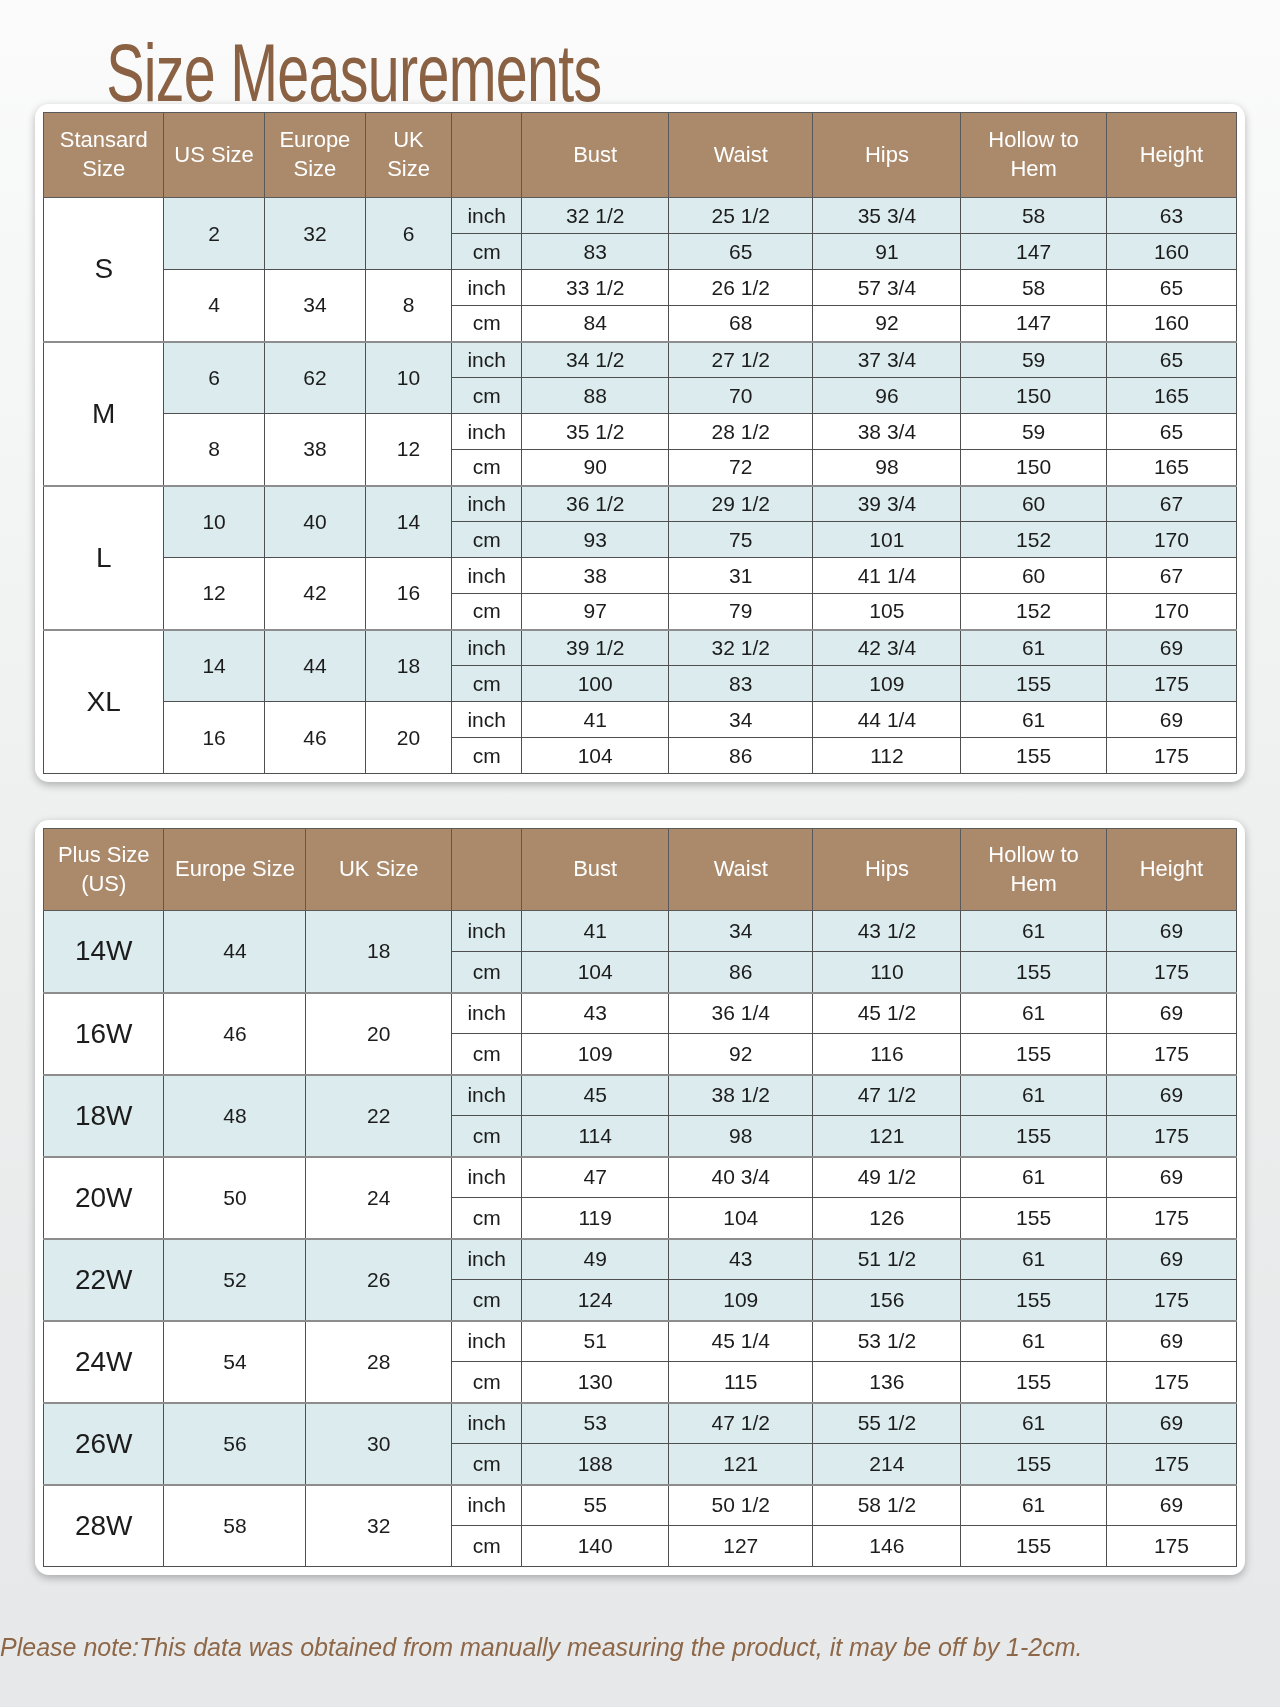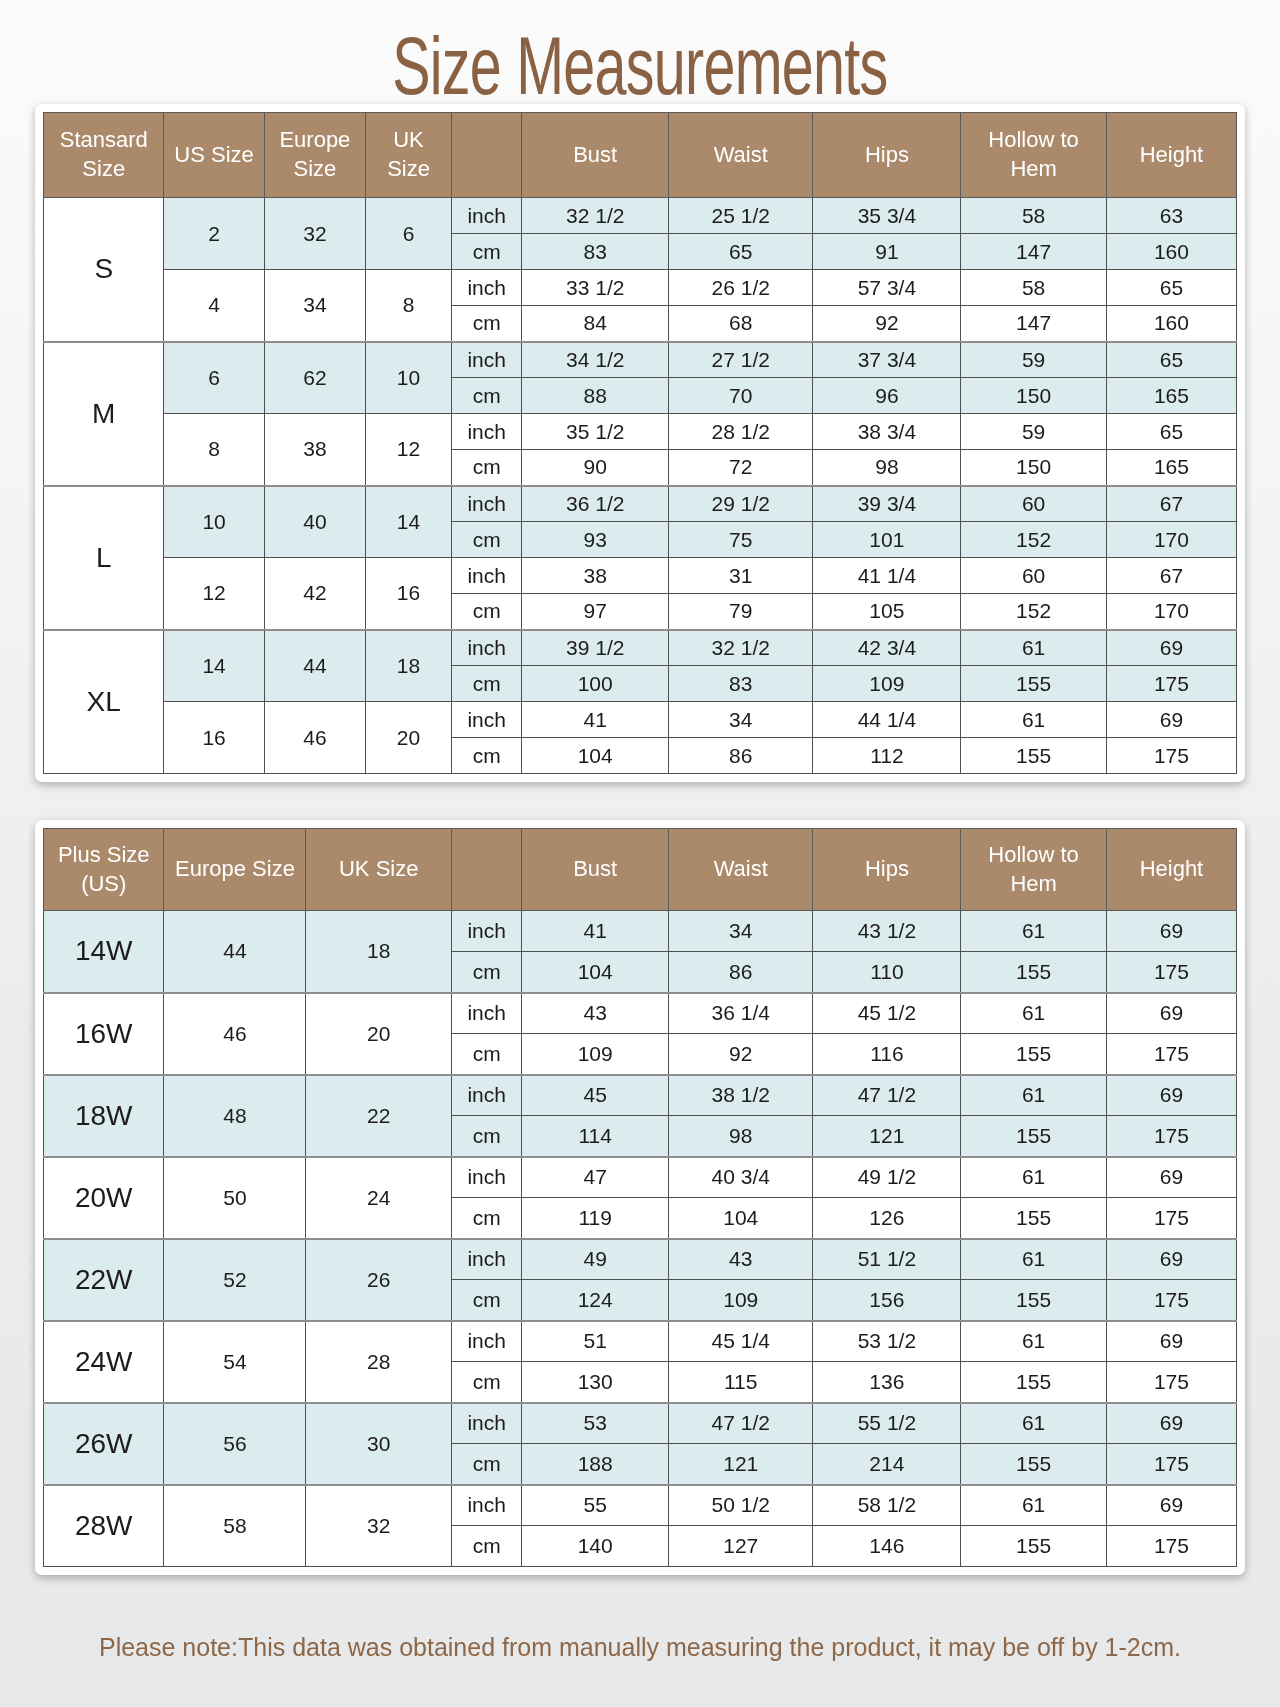--- a/index.html
+++ b/index.html
@@ -13,41 +13,40 @@
   }
   *{box-sizing:border-box;}
   html,body{margin:0;padding:0;}
   body{
     width:1280px;
     min-height:1707px;
     background:linear-gradient(180deg,#fbfbfb 0%,#f4f5f5 25%,#ebecec 60%,#e7e8e9 100%);
     font-family:"Liberation Sans",sans-serif;
   }
   .title-wrap{
-    text-align:center;
-    padding-top:20px;
+    padding-top:27px;
     height:104px;
   }
   .title-wrap h1{
     display:inline-block;
     margin:0;
     font-size:82px;
     font-weight:400;
     letter-spacing:-1px;
     line-height:1.12;
     color:var(--title-text);
     transform:scaleX(0.70);
     transform-origin:center;
     white-space:nowrap;
   }
   .panel{
     margin:0 35px 38px;
     background:#ffffff;
     padding:8px;
-    border-radius:7px;
+    border-radius:14px;
     box-shadow:0 3px 9px rgba(0,0,0,0.28);
   }
   table{
     width:100%;
     border-collapse:collapse;
     table-layout:fixed;
   }
   th{
     background:var(--header-bg);
     color:#ffffff;
@@ -89,25 +88,25 @@
   #plus-table col.c0{width:10.1%}
   #plus-table col.c1{width:11.9%}
   #plus-table col.c2{width:12.2%}
   #plus-table col.c3{width:5.9%}
   #plus-table col.c4{width:12.3%}
   #plus-table col.c5{width:12.1%}
   #plus-table col.c6{width:12.4%}
   #plus-table col.c7{width:12.2%}
   #plus-table col.c8{width:10.9%}
   .note{
-    text-align:center;
     font-size:25px;
     color:var(--note-text);
     margin-top:58px;
     padding-bottom:24px;
+    font-style:italic;
   }
 </style>
 </head>
 <body>
 
 <div class="title-wrap">
   <h1>Size Measurements</h1>
 </div>
 
 <div class="panel">

